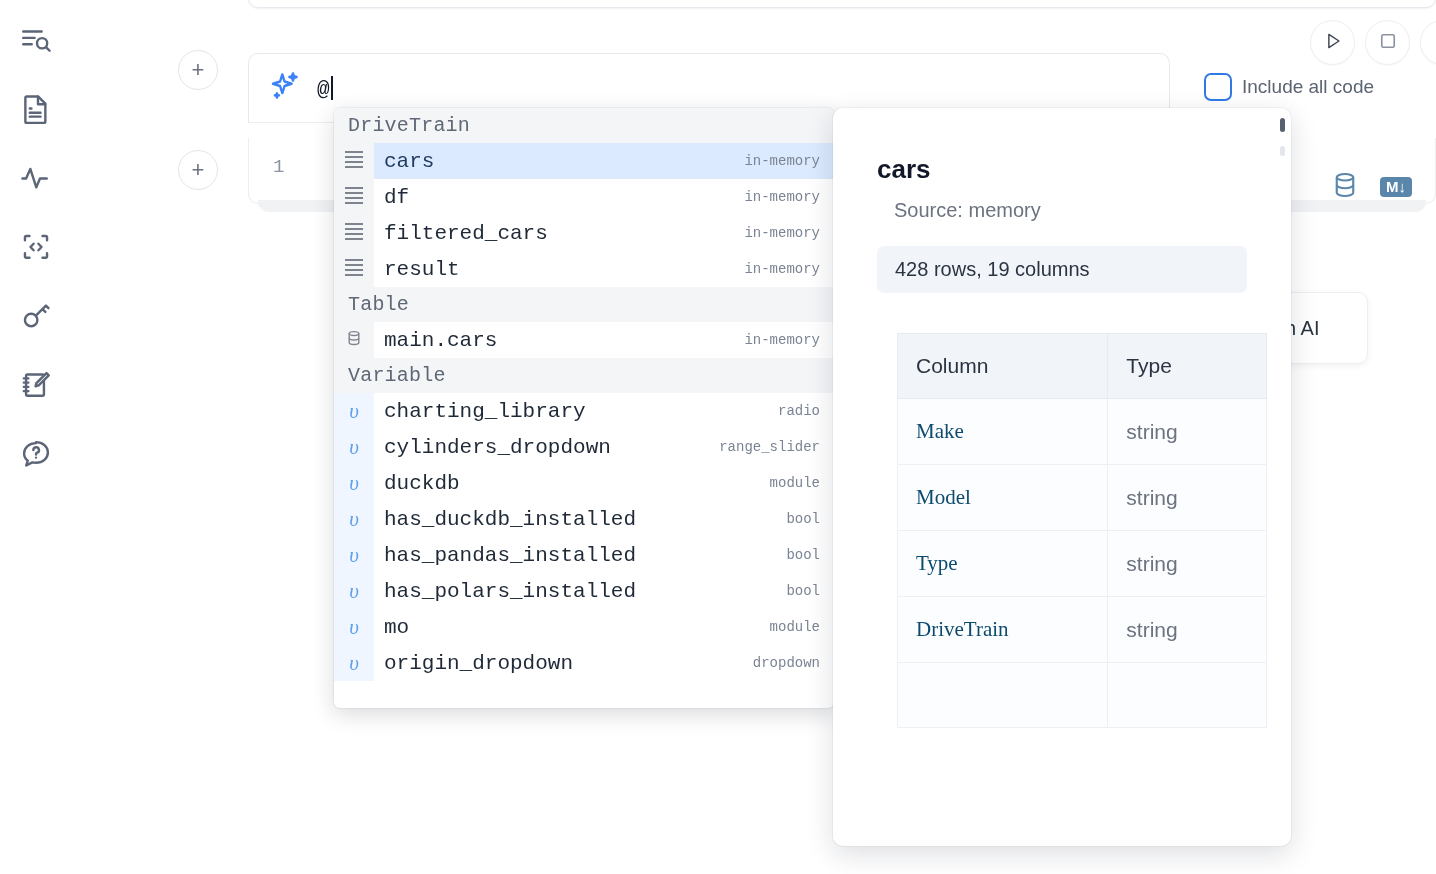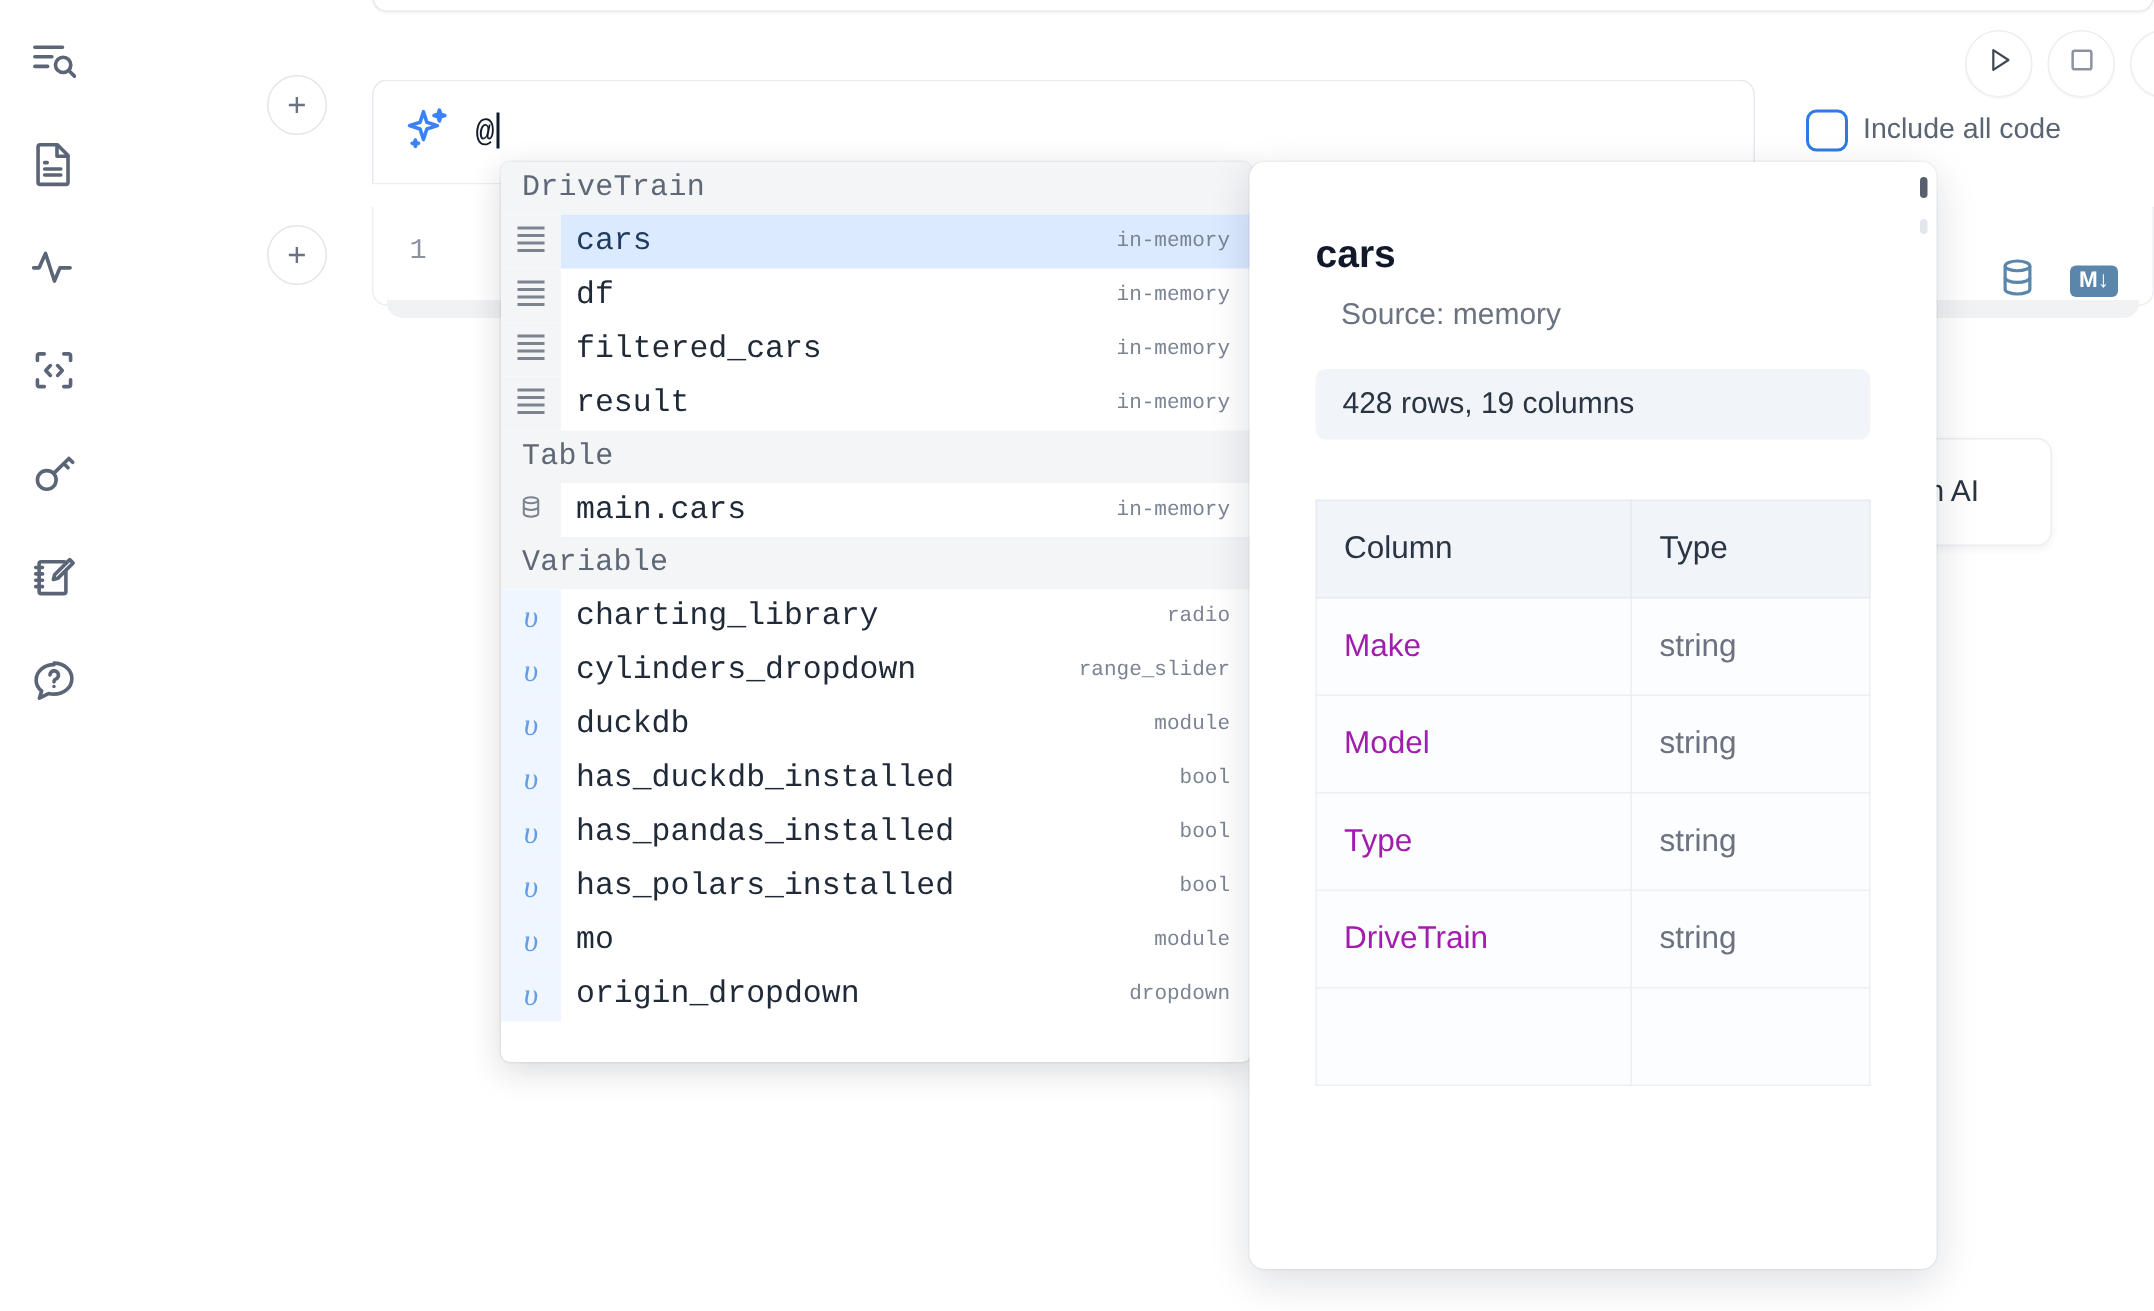--- a/index.html
+++ b/index.html
@@ -157,32 +157,32 @@
   }
   .detail h2 {
     margin: 0 0 14px 0; font-size: 26px; color: #11182a; font-weight: bold;
   }
   .detail .src { margin: 0 0 24px 17px; font-size: 20px; color: #6b7280; }
   .shape-pill {
     background: #f1f4f9; border-radius: 7px; padding: 12px 18px;
     font-size: 20px; color: #2b3442; margin-bottom: 40px;
   }
   table.cols {
-    width: 100%; border-collapse: collapse; table-layout: fixed;
+    width: 100%; border-collapse: collapse; table-layout: fixed; margin-left: 20px;
   }
   table.cols th {
     background: #f1f4f9; text-align: left; font-weight: normal;
     font-size: 21px; color: #2b3442; padding: 20px 18px;
     border: 1px solid #e6eaf1;
   }
   table.cols td {
     padding: 20px 18px; border: 1px solid #eceff4; font-size: 21px;
     background: #fcfdfe;
   }
-  table.cols td.cname { font-family: Liberation Sans, sans-serif; color: #a21caf; }
+  table.cols td.cname { font-family: Liberation Serif, serif; color: #0c4a6e; }
   table.cols td.ctype { color: #6b7280; font-family: "Liberation Sans", sans-serif; }
   table.cols th.hcol { width: 57%; }
   .detail-scroll {
     position: absolute; right: 6px; top: 10px; width: 5px; height: 14px;
     background: #59606d; border-radius: 3px;
   }
   .detail-track {
     position: absolute; right: 6px; top: 38px; width: 5px; height: 10px;
     background: #e3e6ec; border-radius: 3px;
   }

